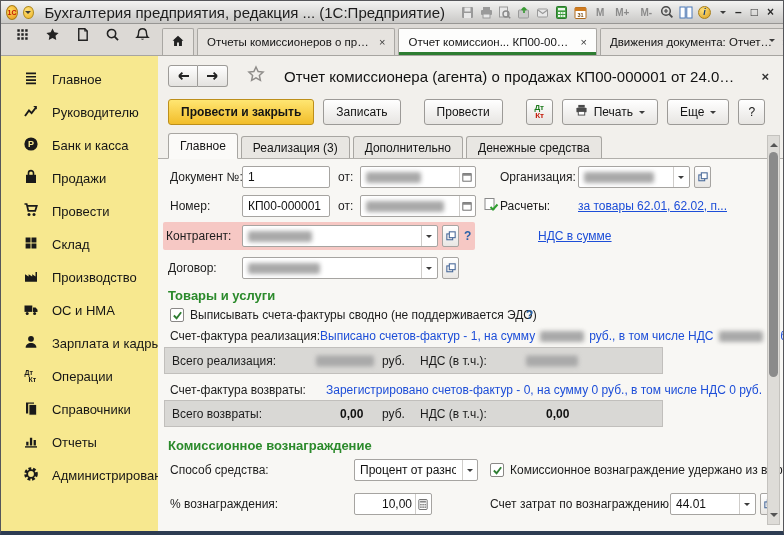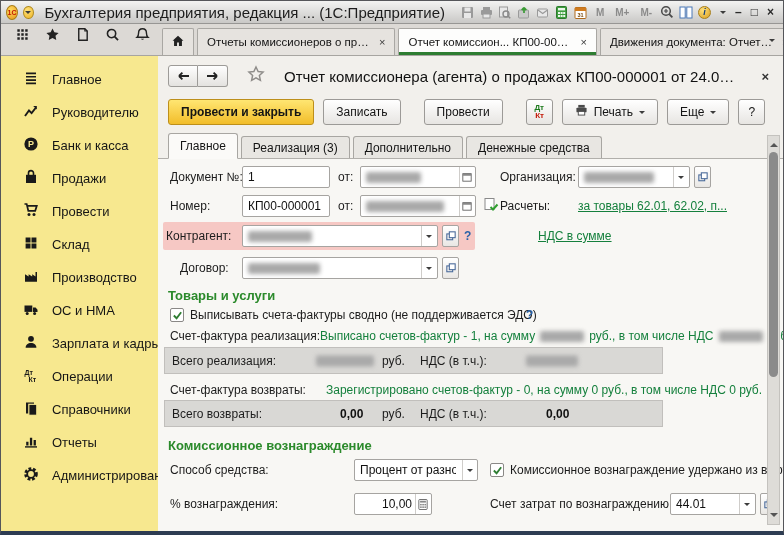--- a/index.html
+++ b/index.html
@@ -76,21 +76,21 @@
   .row{position:absolute;left:0;right:20px;height:26px}
   .lb{position:absolute;top:50%;transform:translateY(-50%);color:#1c1c1c;white-space:nowrap}
   .fld{position:absolute;top:50%;transform:translateY(-50%);height:22px;background:#fff;border:1px solid #a6a4a1;
        border-radius:2px;display:flex;align-items:center;padding:0 1px 0 5px;gap:3px}
   .fld .val{font-size:12px;color:#111;white-space:nowrap}
   .fld .sp{flex:1}
   .ddb{width:15px;height:20px;display:flex;align-items:center;justify-content:center;border-left:1px solid #cfcdca;cursor:pointer}
   .sqbtn{position:absolute;top:50%;transform:translateY(-50%);width:17px;height:22px;background:linear-gradient(#fff,#e9e7e4);
          border:1px solid #a6a4a1;border-radius:2px;display:flex;align-items:center;justify-content:center;cursor:pointer}
   .blur{display:inline-block;height:11px;background:#a9a9a9;filter:blur(2px);border-radius:2px}
-  .link{color:#15803d;cursor:pointer;white-space:nowrap}
+  .link{color:#1d4ed8;cursor:pointer;white-space:nowrap}
   .u{text-decoration:underline}
   .qm{color:#2a62a8;font-weight:bold;cursor:pointer}
   .heading{position:absolute;left:10px;top:50%;transform:translateY(-50%);color:#2b8a2b;font-size:13px;font-weight:bold}
   .totalbar{position:absolute;left:6px;top:0;width:499px;height:27px;background:#d9d8d5;border:1px solid #c1bfbc}
   .tbval{font-weight:bold;color:#111}
   .cb{position:absolute;top:50%;transform:translateY(-50%);width:14px;height:14px;background:#fff;border:1px solid #8a8886;
       border-radius:2px;display:flex;align-items:center;justify-content:center;cursor:pointer}
   .pink{position:absolute;left:5px;top:0;width:312px;height:28px;background:#f6c8c4;border-radius:2px}
 
   
@@ -476,21 +476,21 @@
               <svg width="10" height="10" viewBox="0 0 12 12">
                 <rect x="1" y="3.5" width="7" height="7" fill="none" stroke="#4a6a9a" stroke-width="1.3"></rect>
                 <rect x="4" y="1" width="7" height="7" fill="#fff" stroke="#4a6a9a" stroke-width="1.3"></rect>
               </svg>
             </span>
           <span class="lb qm" style="left:306px">?</span>
           <span class="lb link u" style="left:380px">НДС в сумме</span>
         </div>
 
         <div class="row" style="top:96px">
-          <span class="lb" style="left:22px">Договор:</span>
+          <span class="lb" style="left:10px">Договор:</span>
           <div class="fld" style="left:84px;width:196px">
             <span class="blur" style="width:72px"></span>
               <span class="sp"></span>
             <span class="ddb">
                 <span class="caret"></span>
               </span>
           </div>
           <span class="sqbtn" style="left:284px">
               <svg width="10" height="10" viewBox="0 0 12 12">
                 <rect x="1" y="3.5" width="7" height="7" fill="none" stroke="#4a6a9a" stroke-width="1.3"></rect>

